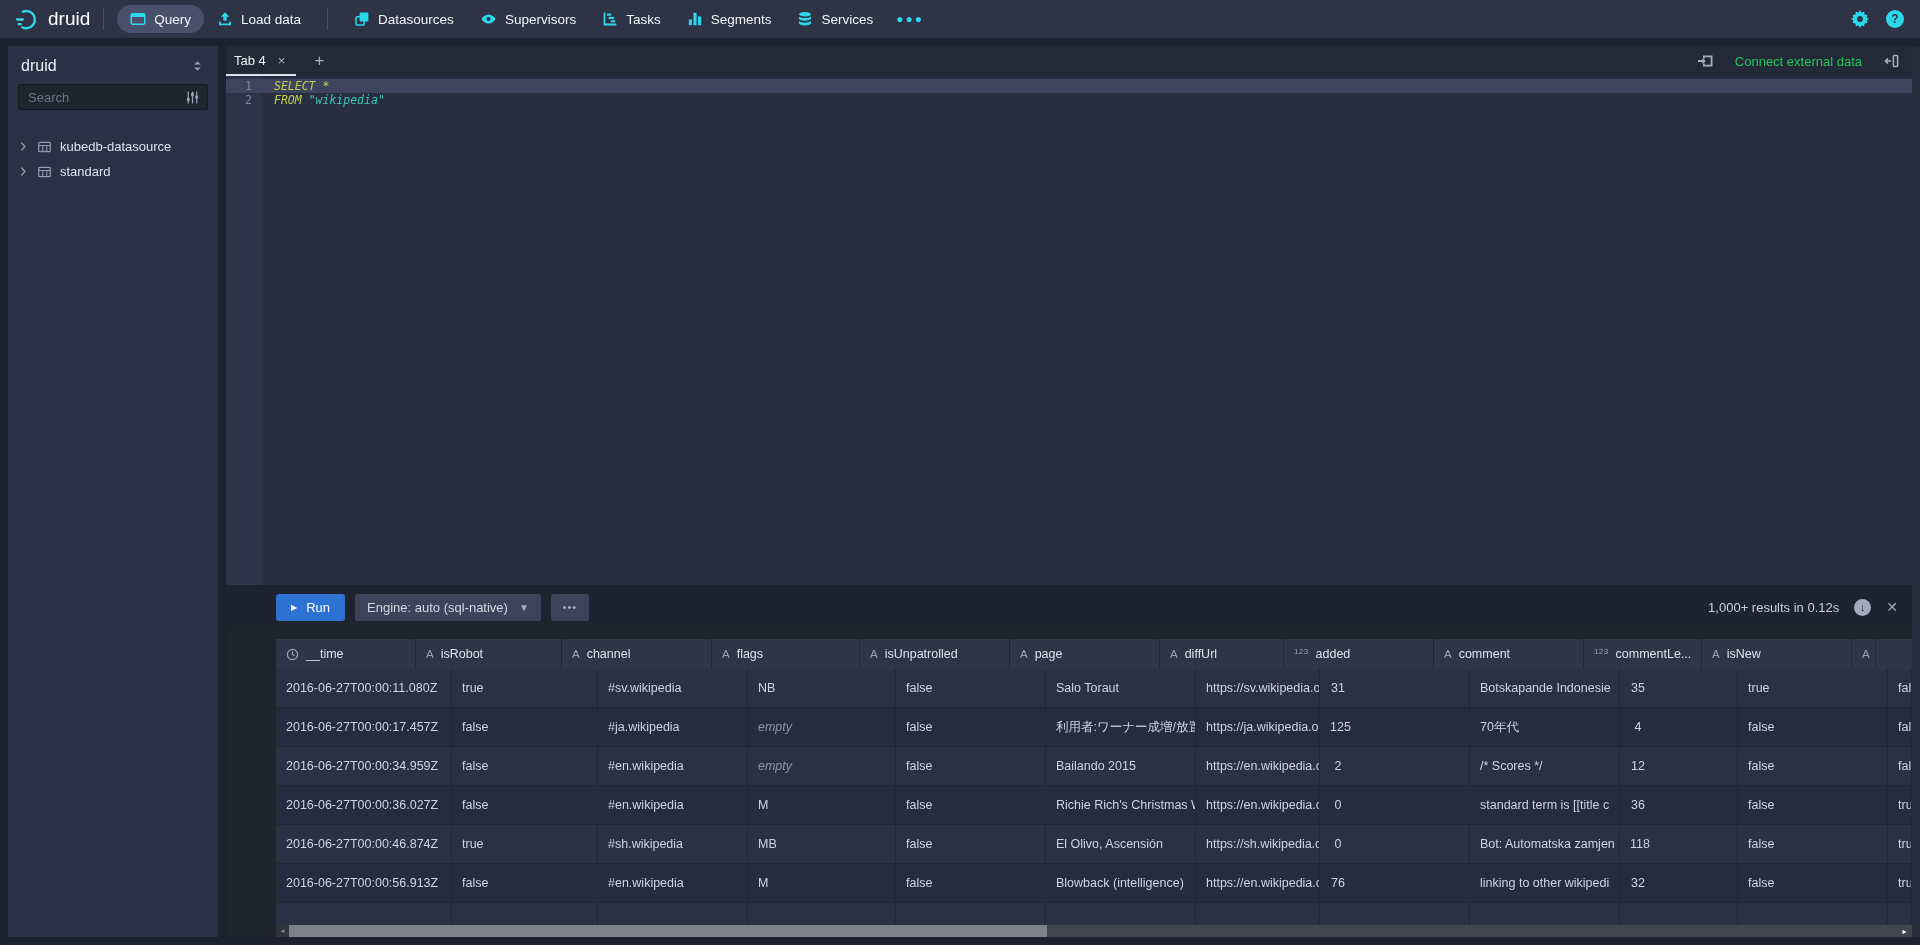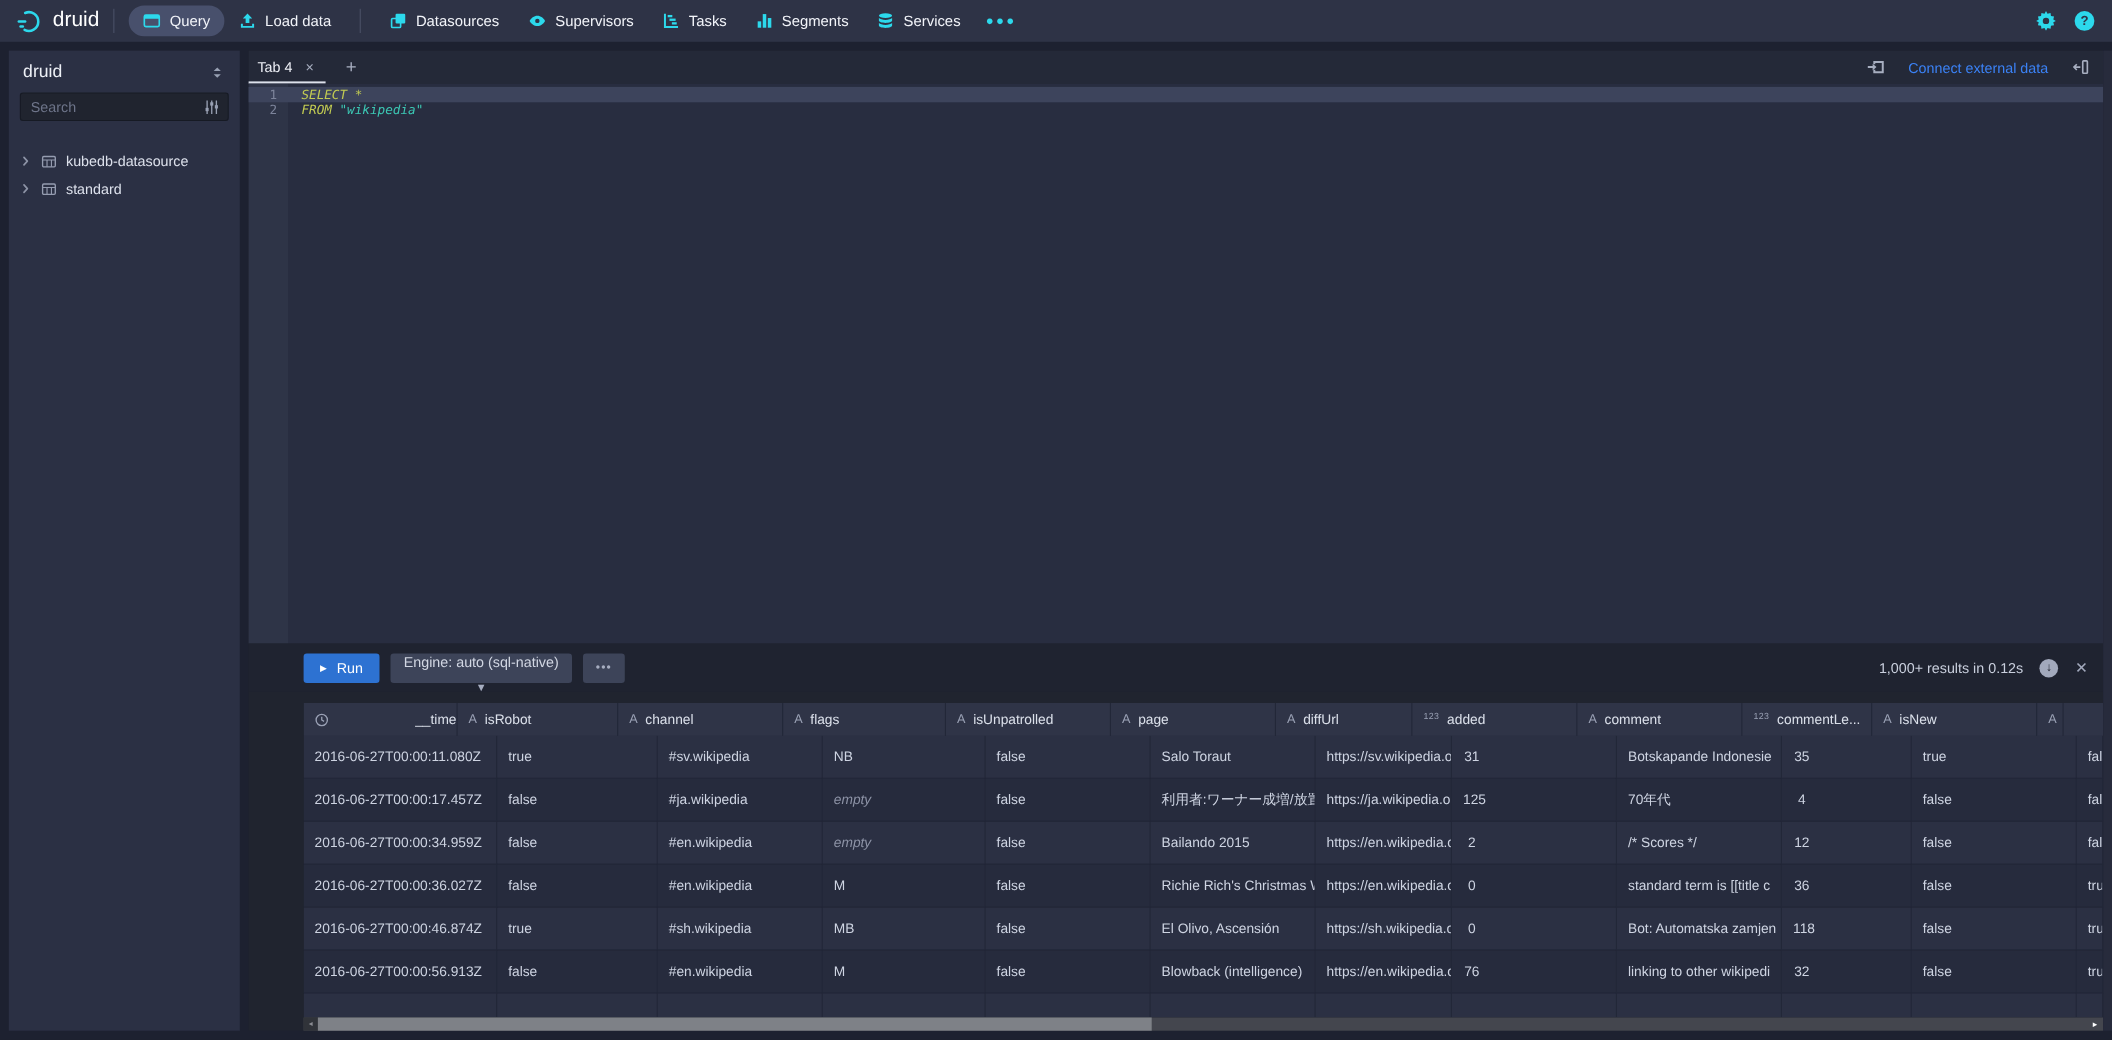--- a/index.html
+++ b/index.html
@@ -36,37 +36,37 @@
   .tree-item{display:flex;align-items:center;gap:8px;height:25px;padding-left:10px;color:#dde1ec;font-size:13px;cursor:pointer;}
   .tree-item .chev{display:flex;color:#8d93a6;}
   .tree-item .th-ico{display:flex;color:#959cb0;}
 
   
   .tabbar{height:30px;flex:none;background:#242938;display:flex;align-items:center;}
   .tab{height:30px;box-sizing:border-box;display:flex;align-items:center;padding:0 11px 0 8px;border-bottom:2px solid #dde1ec;color:#eef0f6;font-size:13px;cursor:pointer;}
   .tab-close{margin-left:12px;color:#a7aec0;font-size:13px;}
   .new-tab{margin-left:12px;color:#a7aec0;font-size:17px;padding:0 6px;cursor:pointer;}
   .tab-right{margin-left:auto;display:flex;align-items:center;margin-right:12px;color:#c6ccdb;font-size:13px;}
-  .connect-btn{display:flex;align-items:center;gap:21px;cursor:pointer;color:#3b82f6;}
+  .connect-btn{display:flex;align-items:center;gap:21px;cursor:pointer;color:#22c55e;}
   .connect-btn .cx-ico{display:flex;color:#a7aec0;}
   .panel-toggle{display:flex;color:#a7aec0;margin-left:22px;cursor:pointer;}
 
   
   .editor{flex:1;background:linear-gradient(90deg,#2e3447 0,#2e3447 36px,#282d40 36px);font-family:"DejaVu Sans Mono",monospace;font-size:11.5px;padding-top:3px;cursor:text;}
   .cline{display:flex;height:14px;line-height:14px;}
   .cline.active{background:#3d445c;}
   .cline .gut{width:36px;flex:none;box-sizing:border-box;text-align:right;padding-right:10px;color:#7d849b;}
   .cline .code{padding-left:12px;white-space:pre;font-style:italic;}
   .tok.kw{color:#c3cc52;} .tok.str{color:#3cc8b4;} .tok.p{color:#d6dae6;}
 
   
   .runbar{height:44px;flex:none;background:#1f2330;display:flex;align-items:center;padding:0 14px 0 50px;gap:10px;}
   .run-btn{height:27px;background:#2d72d2;border:none;border-radius:3px;color:#fff;font-size:13px;display:flex;align-items:center;gap:9px;padding:0 15px;cursor:pointer;font-family:"Liberation Sans",sans-serif;}
   .run-btn .play{font-size:8px;}
-  .engine-btn{height:27px;background:#3d4459;border:none;border-radius:3px;color:#d2d7e3;font-size:13px;display:flex;gap:11px;padding:0 12px;cursor:pointer;font-family:"Liberation Sans",sans-serif;flex-direction:column;}
+  .engine-btn{height:27px;background:#3d4459;border:none;border-radius:3px;color:#d2d7e3;font-size:13px;display:flex;align-items:center;gap:11px;padding:0 12px;cursor:pointer;font-family:"Liberation Sans",sans-serif;}
   .caret-dn{font-size:10px;color:#a6adc0;}
   .more-btn{height:27px;width:38px;background:#3d4459;border:none;border-radius:3px;color:#a6adc0;display:flex;align-items:center;justify-content:center;letter-spacing:1px;font-size:11px;cursor:pointer;}
   .results-meta{margin-left:auto;display:flex;align-items:center;gap:15px;color:#c9cfdd;font-size:13px;}
   .dl-circle{width:17px;height:17px;border-radius:50%;background:#a2a9bc;color:#1f2330;display:flex;align-items:center;justify-content:center;font-size:11px;font-weight:bold;cursor:pointer;}
   .close-x{color:#a2a9bc;font-size:14px;cursor:pointer;}
 
   
   .table-wrap{margin:10px 0 0 50px;width:1636px;overflow:hidden;}
   .thead{display:flex;height:30px;background:#2f3447;}
   .th{box-sizing:border-box;flex:none;display:flex;align-items:center;gap:7px;padding-left:10px;font-size:12.5px;color:#dbe0ea;border-right:1px solid #222738;overflow:hidden;white-space:nowrap;cursor:pointer;}
@@ -293,21 +293,21 @@
         <button class="more-btn">•••</button>
         <div class="results-meta">
           <span>1,000+ results in 0.12s</span>
           <span class="dl-circle">↓</span>
           <span class="close-x">✕</span>
         </div>
       </div>
 
       <div class="table-wrap">
         <div class="thead" id="thead">
-            <div class="th" style="width: 140px; justify-content: space-between;">
+            <div class="th" style="width: 140px;">
               <span class="t-ico">
                 <svg width="13" height="13" viewBox="0 0 16 16" fill="none" stroke="currentColor" stroke-width="1.5">
                   <circle cx="8" cy="8" r="6.3"></circle>
                   <path d="M8 4.4V8l2.6 1.6"></path>
                 </svg>
               </span>
               <span>__time</span>
             </div>
             <div class="th" style="width: 146px;">
               <span class="t-a">A</span>

